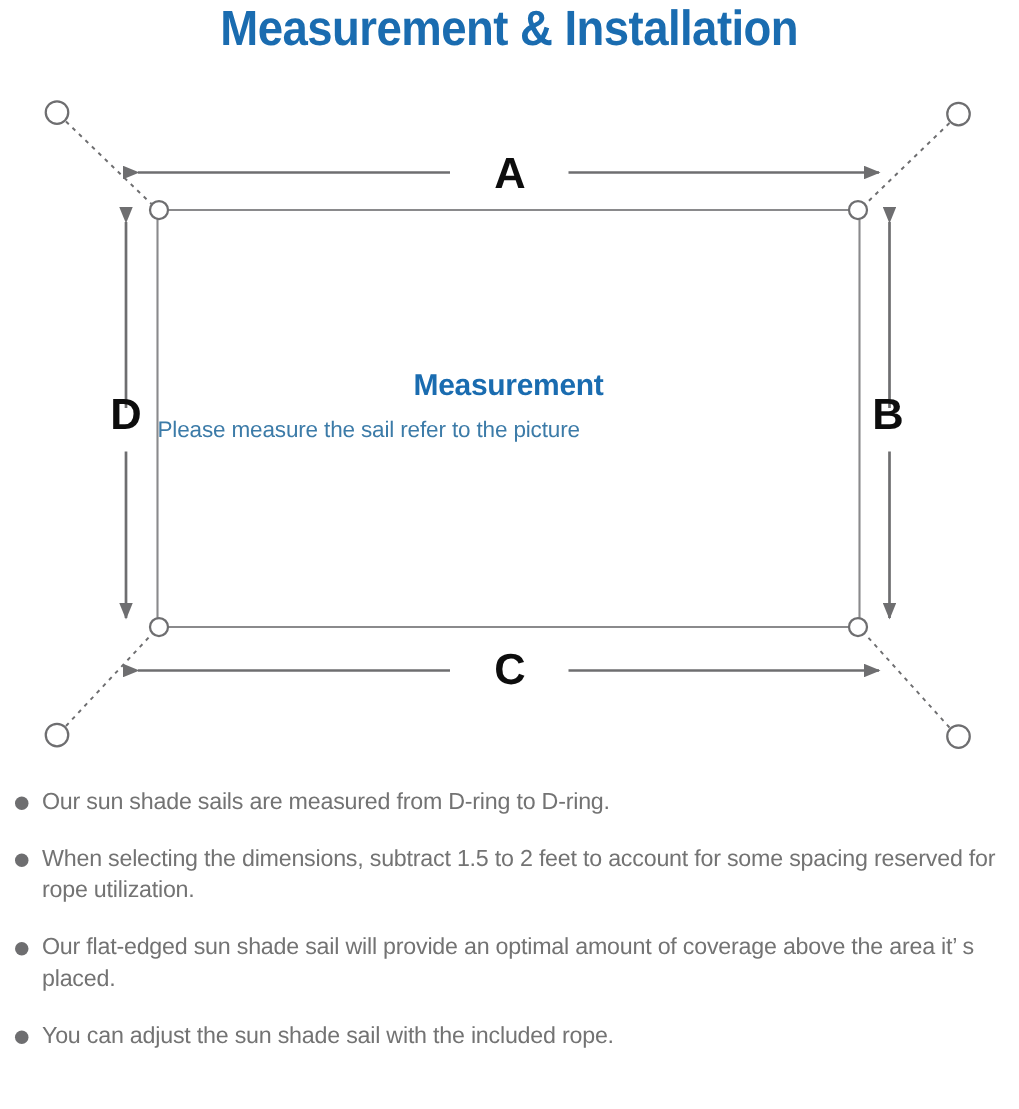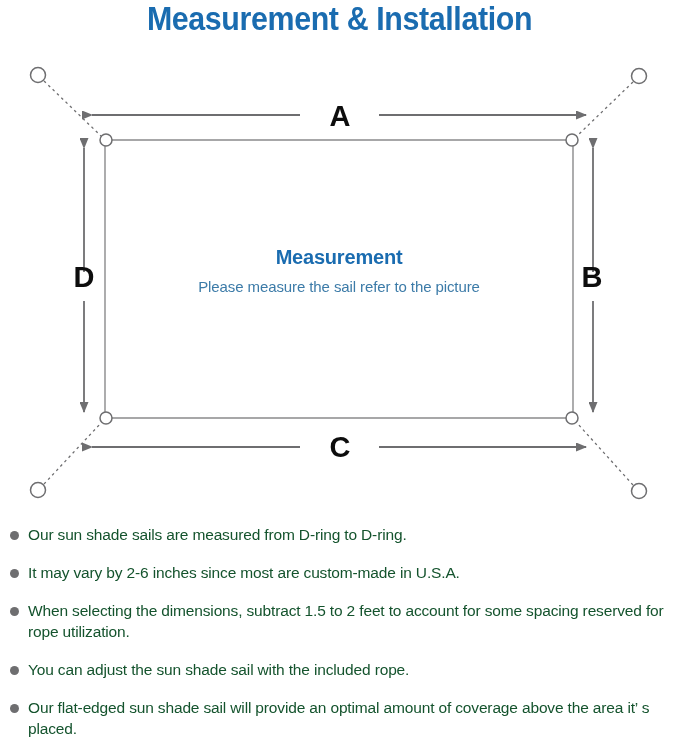--- a/index.html
+++ b/index.html
@@ -60,21 +60,20 @@
     font-size: 20px;
     font-weight: bold;
     color: #1a6cb0;
     letter-spacing: -0.2px;
   }
   .sail-sub {
     position: absolute;
     left: 105px;
     top: 230px;
     width: 468px;
-    text-align: center;
     font-size: 15px;
     font-weight: normal;
     color: #3c7ba8;
     letter-spacing: -0.1px;
   }
 
   .dim-label {
     position: absolute;
     font-size: 29px;
     font-weight: bold;
@@ -108,21 +107,21 @@
     height: 9px;
     border-radius: 50%;
     background: #6e6e70;
     margin-top: 7px;
     margin-right: 9px;
   }
   .note-text {
     flex: 1 1 auto;
     font-size: 15.5px;
     line-height: 21px;
-    color: #14532d;
+    color: #737373;
     letter-spacing: -0.15px;
     padding-right: 0;
   }
 </style>
 </head>
 <body>
 
 <div id="page">
 
   <div class="title">Measurement &amp; Installation</div>
@@ -191,29 +190,25 @@
     <div class="dim-label dim-d">D</div>
   </div>
 
   <div class="notes">
     <div class="note-row">
       <span class="note-bullet"></span>
       <span class="note-text">Our sun shade sails are measured from D-ring to D-ring.</span>
     </div>
     <div class="note-row">
       <span class="note-bullet"></span>
-      <span class="note-text">It may vary by 2-6 inches since most are custom-made in U.S.A.</span>
-    </div>
-    <div class="note-row">
-      <span class="note-bullet"></span>
       <span class="note-text">When selecting the dimensions, subtract 1.5 to 2 feet to account for some spacing reserved for rope utilization.</span>
     </div>
     <div class="note-row">
       <span class="note-bullet"></span>
+      <span class="note-text">Our flat-edged sun shade sail will provide an optimal amount of coverage above the area it’ s placed.</span>
+    </div>
+    <div class="note-row">
+      <span class="note-bullet"></span>
       <span class="note-text">You can adjust the sun shade sail with the included rope.</span>
     </div>
-    <div class="note-row">
-      <span class="note-bullet"></span>
-      <span class="note-text">Our flat-edged sun shade sail will provide an optimal amount of coverage above the area it’ s placed.</span>
-    </div>
   </div>
 
 </div>
 
 </body></html>

